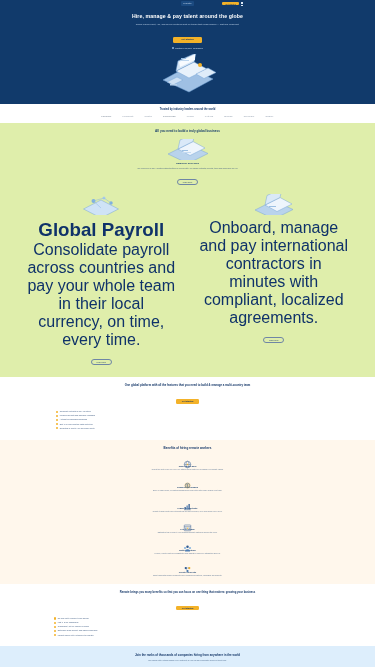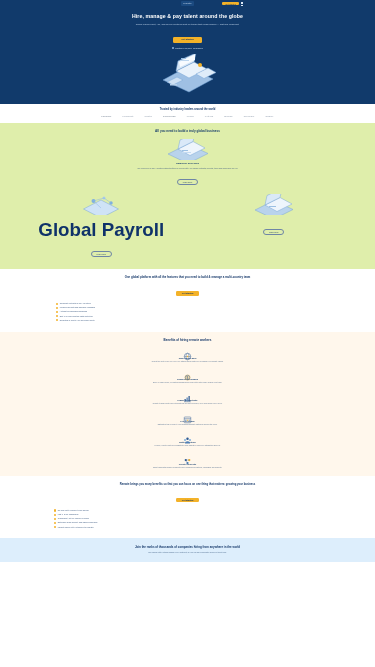--- a/index.html
+++ b/index.html
@@ -176,31 +176,33 @@
             <polygon points="25,30 60,12 95,30 60,48" fill="#cfe3f6" stroke="#7aa7d6" stroke-width="1"></polygon>
             <circle cx="45" cy="14" r="4" fill="#7fb0df"></circle>
             <circle cx="66" cy="8" r="3" fill="#a9ccea"></circle>
             <circle cx="80" cy="18" r="3.5" fill="#7fb0df"></circle>
             <line x1="45" y1="14" x2="66" y2="8" stroke="#8cb6e2" stroke-width="1"></line>
             <line x1="66" y1="8" x2="80" y2="18" stroke="#8cb6e2" stroke-width="1"></line>
             <line x1="45" y1="14" x2="60" y2="28" stroke="#8cb6e2" stroke-width="1"></line>
           </svg>
         </div>
         <h3>Global Payroll</h3>
+        <p>Consolidate payroll across countries and pay your whole team in their local currency, on time, every time.</p>
         <span class="ghost-btn">Learn more</span>
       </div>
       <div>
         <div class="art">
           <svg viewBox="0 0 120 42" width="60" height="21">
             <polygon points="22,32 60,13 98,31 60,50" fill="#b9d3ec" stroke="#7aa7d6" stroke-width="1"></polygon>
             <polygon points="42,22 72,7 96,20 66,35" fill="#eef5fc" stroke="#7aa7d6" stroke-width="1"></polygon>
             <polygon points="42,22 46,3 76,-11 72,7" fill="#dae9f8" stroke="#7aa7d6" stroke-width="1"></polygon>
             <rect x="50" y="24" width="14" height="2" fill="#9cc0e3"></rect>
           </svg>
         </div>
+        <p>Onboard, manage and pay international contractors in minutes with compliant, localized agreements.</p>
         <span class="ghost-btn">Learn more</span>
       </div>
     </div>
   </section>
 
   <section class="whitesec">
     <h2>One global platform with all the features that you need to build &amp; manage a multi-country team</h2>
     <span class="yellow-btn">Get started</span>
     <ul class="ul">
       <li>

